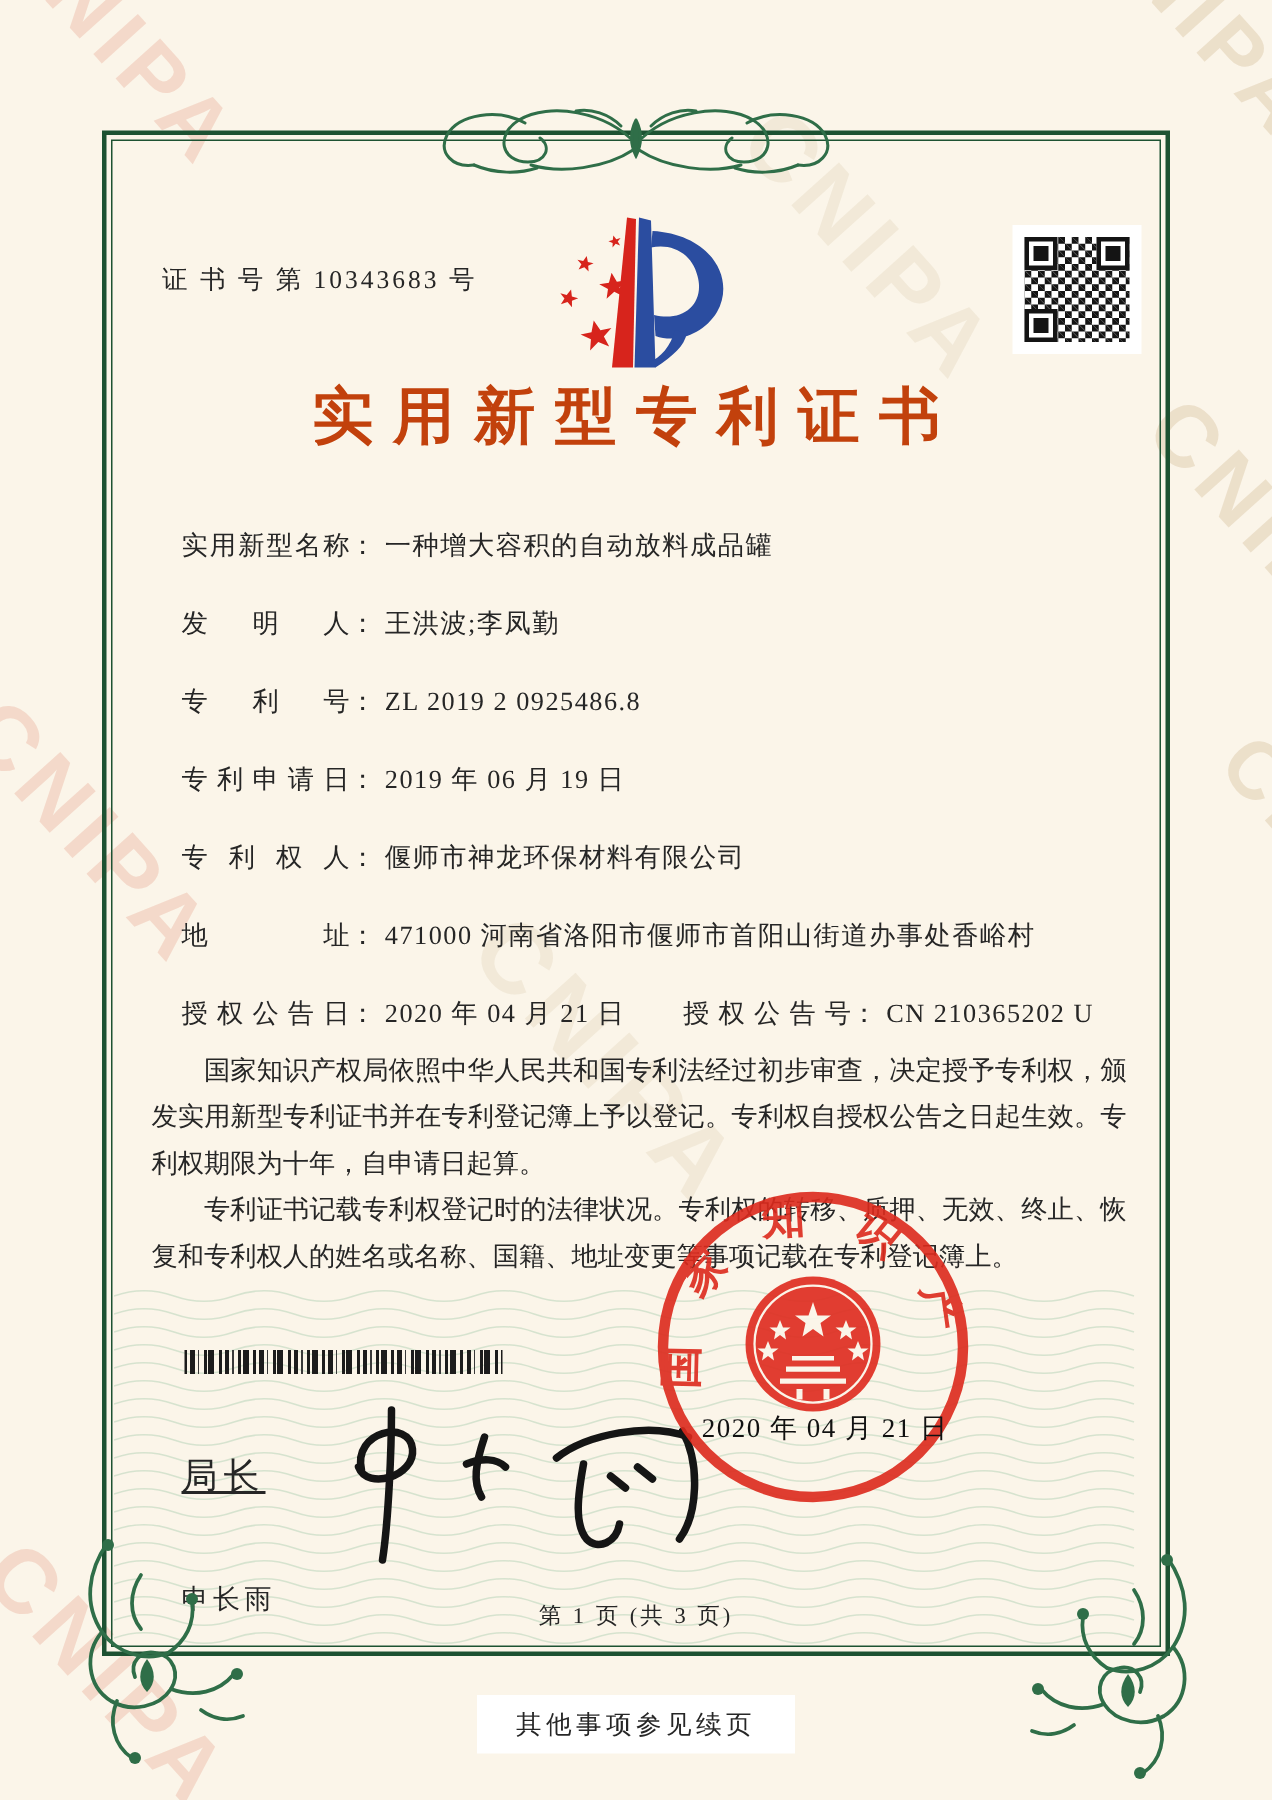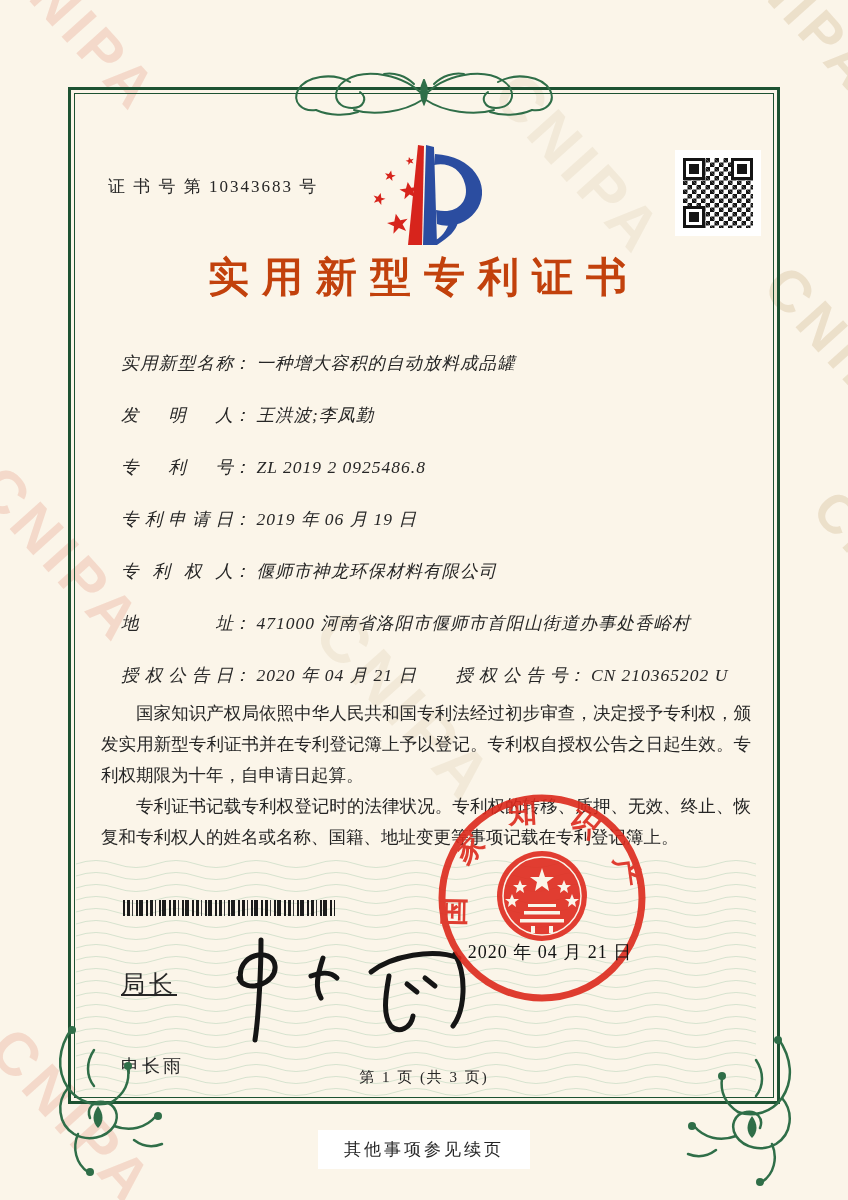--- a/index.html
+++ b/index.html
@@ -33,21 +33,21 @@
       background-size:9px 9px;background-position:0 0,4.5px 4.5px;}
   .finder{position:absolute;width:16px;height:16px;border:3px solid #141414;background:#fff;}
   .finder:after{content:"";position:absolute;inset:3px;background:#141414;}
   .finder.tl{left:8px;top:8px;} .finder.tr{right:8px;top:8px;} .finder.bl{left:8px;bottom:8px;}
 
   .title{position:absolute;left:0;top:160px;width:100%;text-align:center;
          font-size:41px;font-weight:700;letter-spacing:13px;color:#c2410c;z-index:2;}
 
   
   .fields{position:absolute;left:50px;top:258px;width:620px;font-size:17.5px;z-index:2;}
-  .frow{margin-bottom:21px;line-height:31px;white-space:nowrap;font-style:italic;}
+  .frow{margin-bottom:21px;line-height:31px;white-space:nowrap;}
   .flabel{display:inline-block;width:112px;text-align:justify;text-align-last:justify;vertical-align:top;}
   .fcolon{display:inline-block;margin-right:6px;}
   .fvalue{letter-spacing:1px;}
   .pair1{display:inline-block;width:330px;}
 
   
   .body-text{position:absolute;left:30px;top:608px;width:650px;font-size:17.5px;
              line-height:31px;text-align:justify;z-index:2;}
   .body-text p{margin:0;text-indent:2em;}
 

